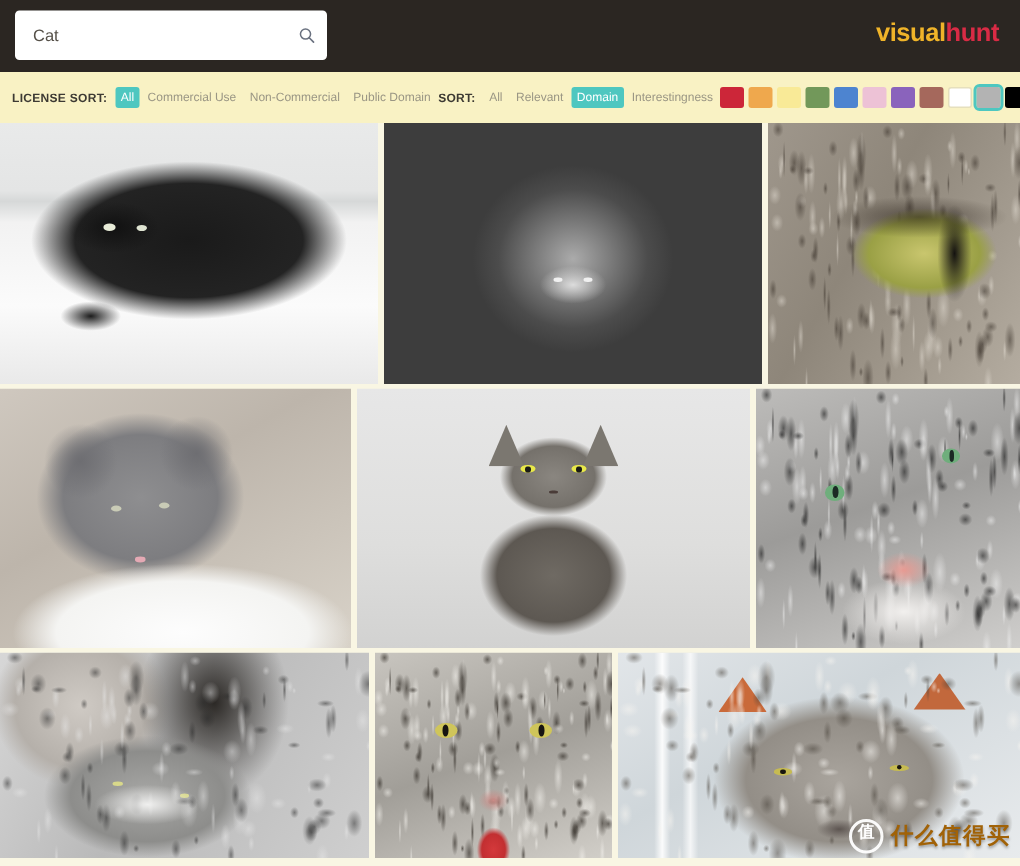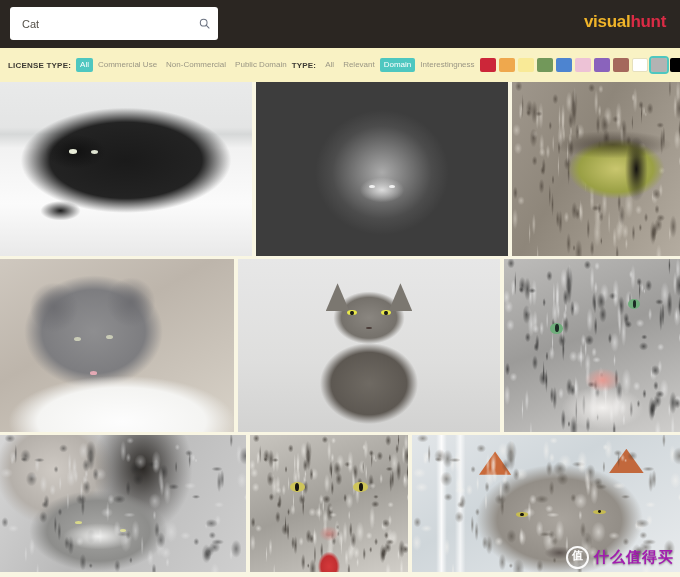--- a/index.html
+++ b/index.html
@@ -173,21 +173,21 @@
     height: 19px;
     border-radius: 50%;
     border: 2px solid rgba(255,255,255,0.95);
     color: #ffffff;
     font-size: 11px;
     line-height: 15px;
     text-align: center;
     font-weight: bold;
   }
   .wm-text {
-    color: #a21caf;
+    color: #a16207;
     font-size: 15px;
     font-weight: bold;
     letter-spacing: 1px;
     text-shadow: 0 1px 2px rgba(0,0,0,0.35);
   }
 </style>
 </head>
 <body>
 
 <div id="app">
@@ -205,31 +205,31 @@
     </div>
 
     <div class="logo">
       <span class="l1">visual</span><span class="l2">hunt</span>
     </div>
 
   </div>
 
   <div class="filterbar">
 
-    <span class="flabel">LICENSE TYPE:</span>
+    <span class="flabel">LICENSE SORT:</span>
     <span id="license-opts" style="display:flex;align-items:center;">
         <span class="fopt active">All</span>
         <span class="fopt">Commercial Use</span>
         <span class="fopt">Non-Commercial</span>
         <span class="fopt">Public Domain</span>
       </span>
 
     <span class="fgap"></span>
 
-    <span class="flabel">TYPE:</span>
+    <span class="flabel">SORT:</span>
     <span id="sort-opts" style="display:flex;align-items:center;">
         <span class="fopt">All</span>
         <span class="fopt">Relevant</span>
         <span class="fopt active">Domain</span>
         <span class="fopt">Interestingness</span>
       </span>
 
     <span class="swatches" id="swatches">
         <span class="sw" style="background: rgb(204, 38, 57);"></span>
         <span class="sw" style="background: rgb(239, 168, 77);"></span>

